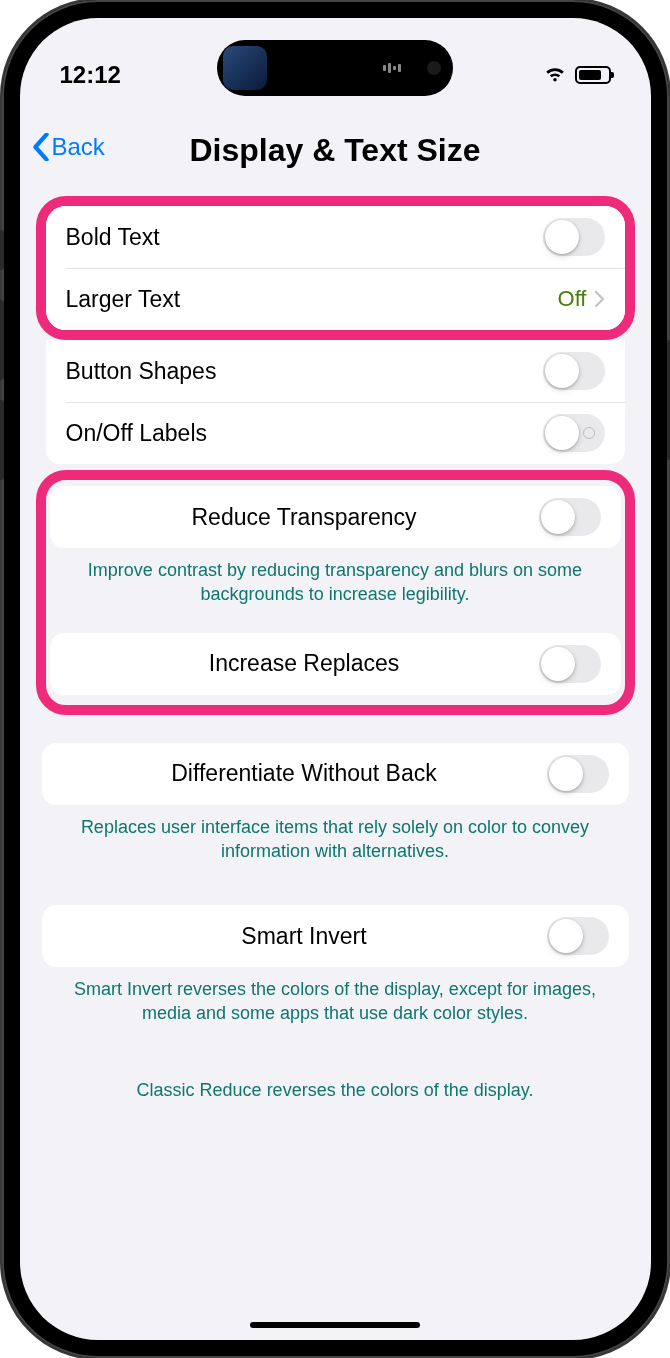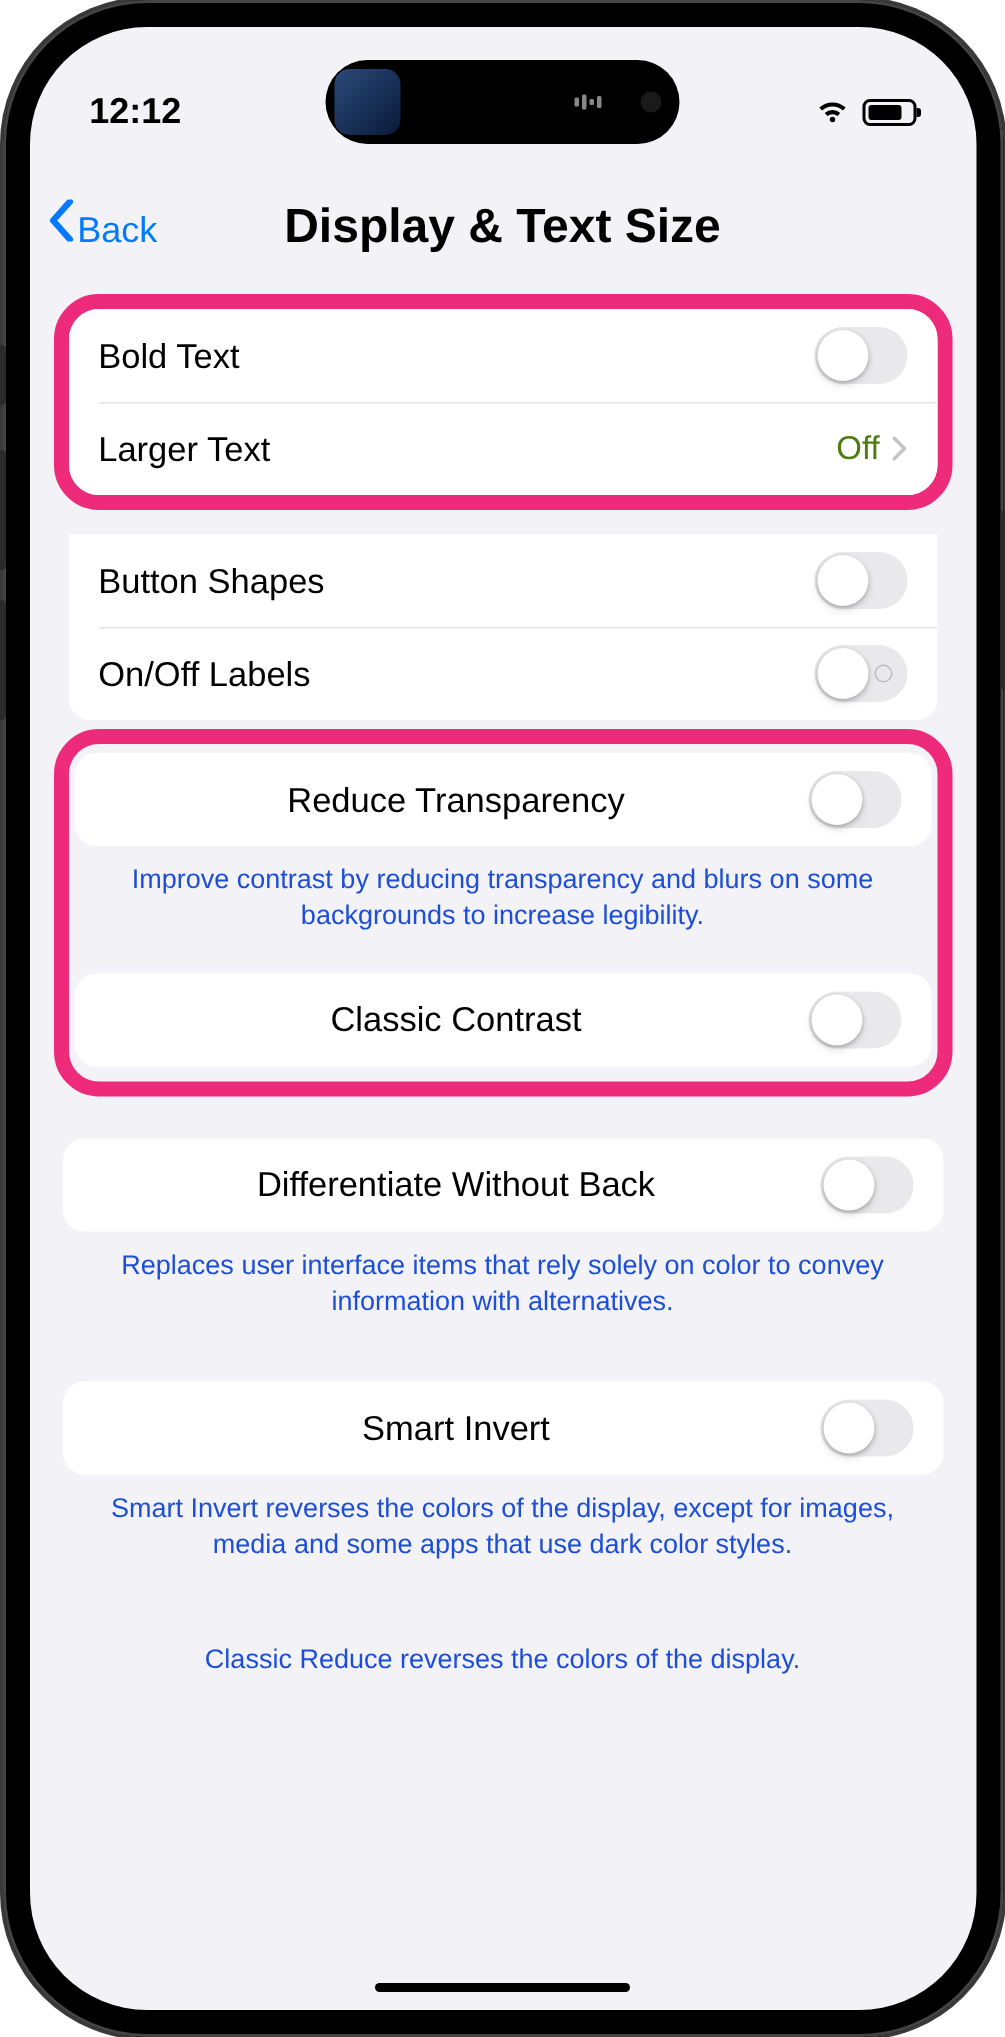--- a/index.html
+++ b/index.html
@@ -80,33 +80,33 @@
     }
     .battery-fill { width: 80%; height: 100%; background: #000; border-radius: 2px; }
     .nav-bar {
       height: 64px;
       display: flex;
       align-items: center;
       padding: 0 12px;
       position: relative;
     }
     .back-btn {
-      display: flex; align-items: flex-end; color: #007aff;
+      display: flex; align-items: flex-start; color: #007aff;
       font-size: 24px; gap: 2px; cursor: pointer;
     }
     .back-chev svg { width: 18px; height: 28px; }
     .nav-title {
       position: absolute; left: 0; right: 0; text-align: center;
       font-size: 32px; font-weight: 600; pointer-events: none;
     }
     .content { padding: 0 22px 40px; }
     .highlight-wrap {
       border: 10px solid #ee2a7b;
       border-radius: 30px;
-      margin: 14px -6px 16px;
+      margin: 14px -6px 0;
       padding: 0;
       background: #fff;
     }
     .highlight-wrap.grouped {
       background: transparent;
       padding-bottom: 10px;
     }
     .cell-group {
       background: #fff;
       border-radius: 14px;
@@ -136,21 +136,21 @@
     .toggle-knob {
       width: 34px; height: 34px; background: #fff; border-radius: 50%;
       position: absolute; top: 2px; left: 2px;
       box-shadow: 0 1px 3px rgba(0,0,0,0.25), 0 3px 6px rgba(0,0,0,0.1);
     }
     .toggle.with-indicator::after{
       content:''; position:absolute; right:10px; top:50%; transform:translateY(-50%);
       width:10px; height:10px; border:1.5px solid #bcbcc0; border-radius:50%;
     }
     .footer-text {
-      color: #1d4ed8;
+      color: #0f766e;
       font-size: 18px;
       line-height: 1.35;
       padding: 10px 20px 14px;
     }
     .section { margin-top: 28px; text-align: center; }
     .highlight-wrap .section { margin-top: 0; padding: 6px 4px 0;}
     .highlight-wrap .section .cell-group { border-radius: 14px; }
     .highlight-wrap .section + .section { margin-top: 6px; }
     .home-indicator {
       position: absolute; bottom: 12px; left: 50%; transform: translateX(-50%);
@@ -251,21 +251,21 @@
               <div class="toggle">
                   <div class="toggle-knob"></div>
                 </div>
             </div>
           </div>
           <div class="footer-text">Improve contrast by reducing transparency and blurs on some backgrounds to increase legibility.</div>
         </div>
         <div class="section">
           <div class="cell-group">
             <div class="cell">
-              <div class="cell-label">Classic Contrast</div>
+              <div class="cell-label">Increase Replaces</div>
               <div class="toggle">
                   <div class="toggle-knob"></div>
                 </div>
             </div>
           </div>
         </div>
       </div>
 
       <div class="section">
         <div class="cell-group">

